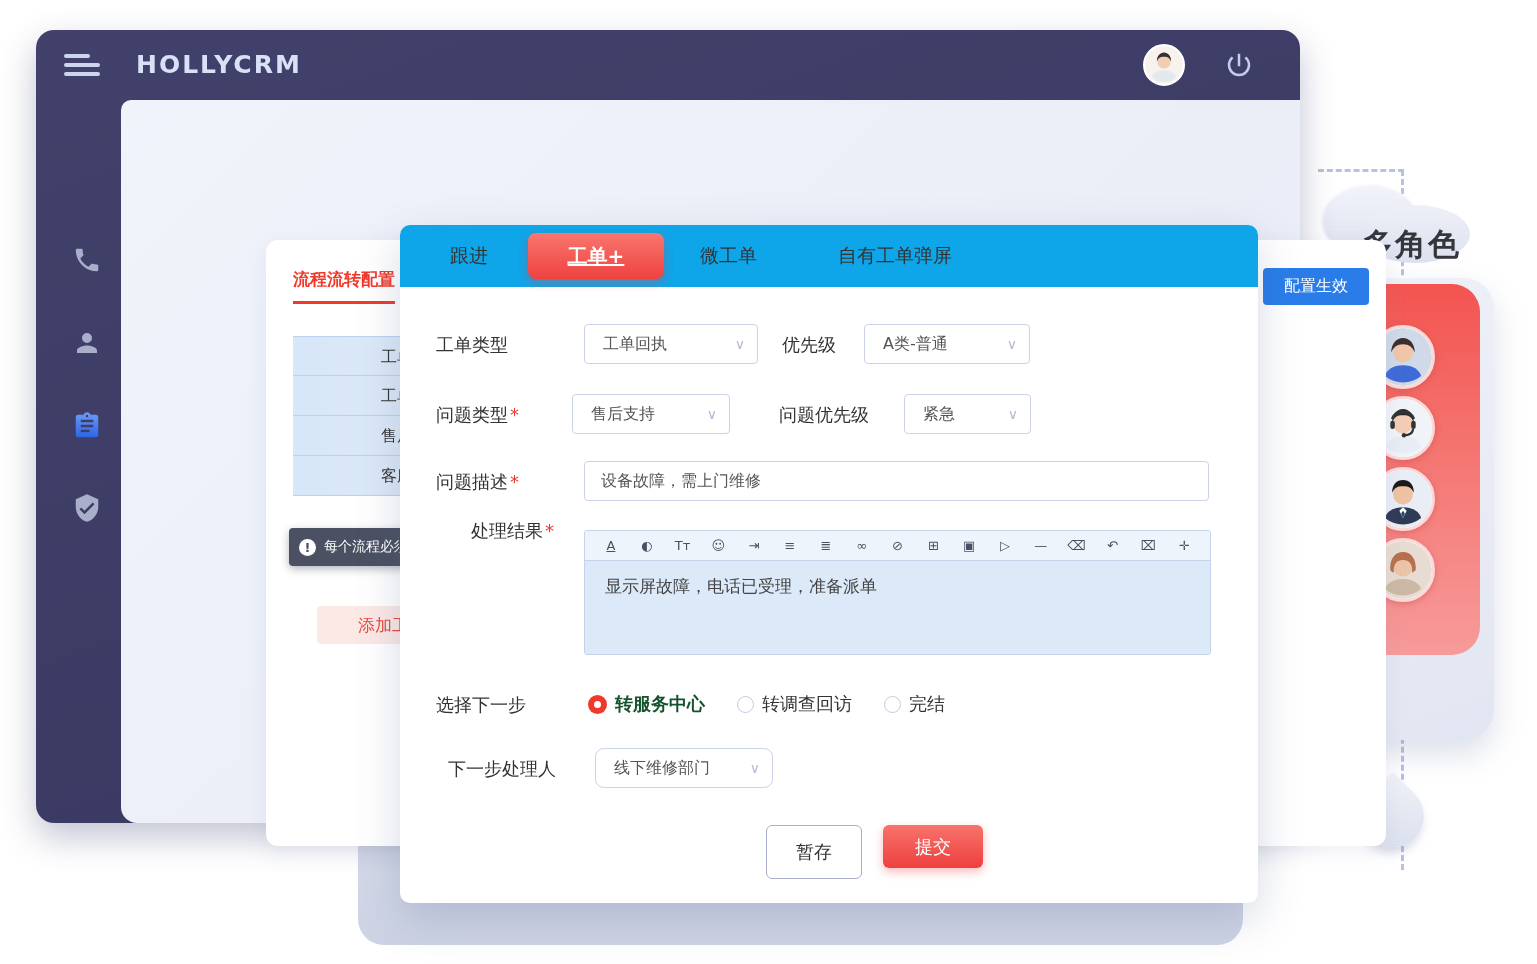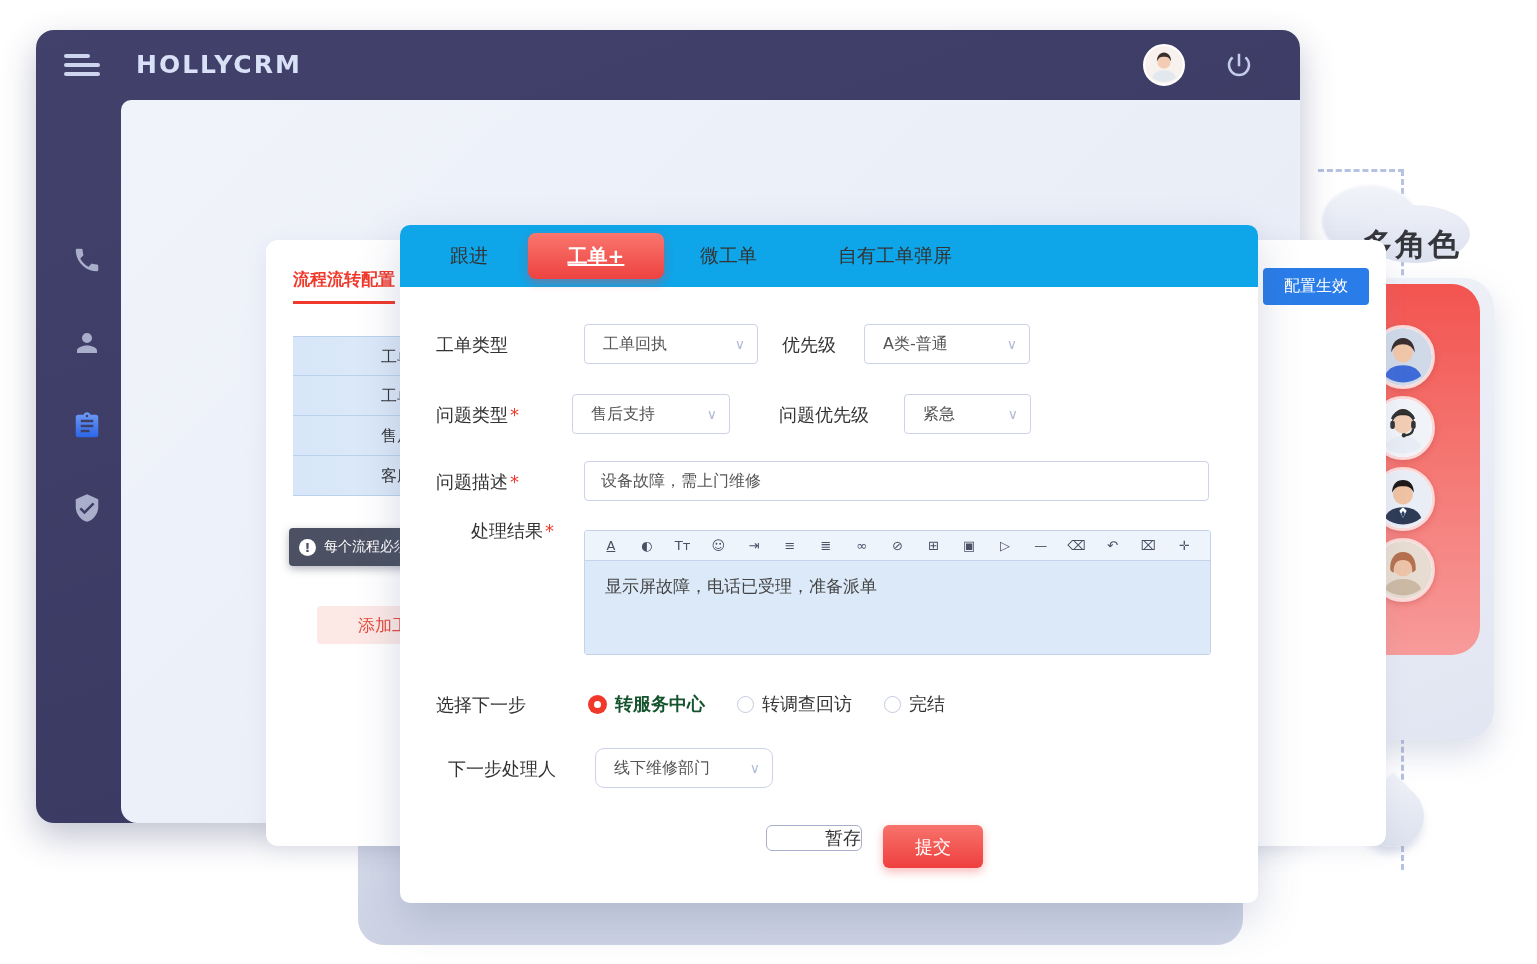--- a/index.html
+++ b/index.html
@@ -132,22 +132,22 @@
     position:relative; margin-right:8px; }
   .radio-dot-on::after { content:""; position:absolute; left:6px; top:6px; width:7px; height:7px;
     border-radius:50%; background:#fff; }
   .radio-dot-off { width:17px; height:17px; border-radius:50%; border:1px solid #c2cadf;
     background:#fff; margin-right:8px; }
   .radio-lbl { font-size:18px; color:#333; }
   .radio-lbl.sel { color:#14532d; font-weight:bold; }
 
   .modal-footer-btn { position:absolute; border-radius:6px; font-size:18px; font-family:inherit;
     cursor:pointer; }
-  .btn-draft { left:366px; top:600px; width:96px; height:26px; background:#fff;
-    border:1px solid #a9aecd; color:#333;text-align:right; }
+  .btn-draft { left:366px; top:600px; width:96px; height:54px; background:#fff;
+    border:1px solid #a9aecd; color:#333; }
   .btn-submit { left:483px; top:600px; width:100px; height:43px; border:none; color:#fff;
     background:linear-gradient(180deg,#f8736c 0%,#ee3f3e 100%);
     box-shadow:0 4px 10px rgba(238,63,62,.35); }
 </style>
 </head>
 <body>
 
 <div class="canvas">
 
   <div class="bg-lower-card"></div>

